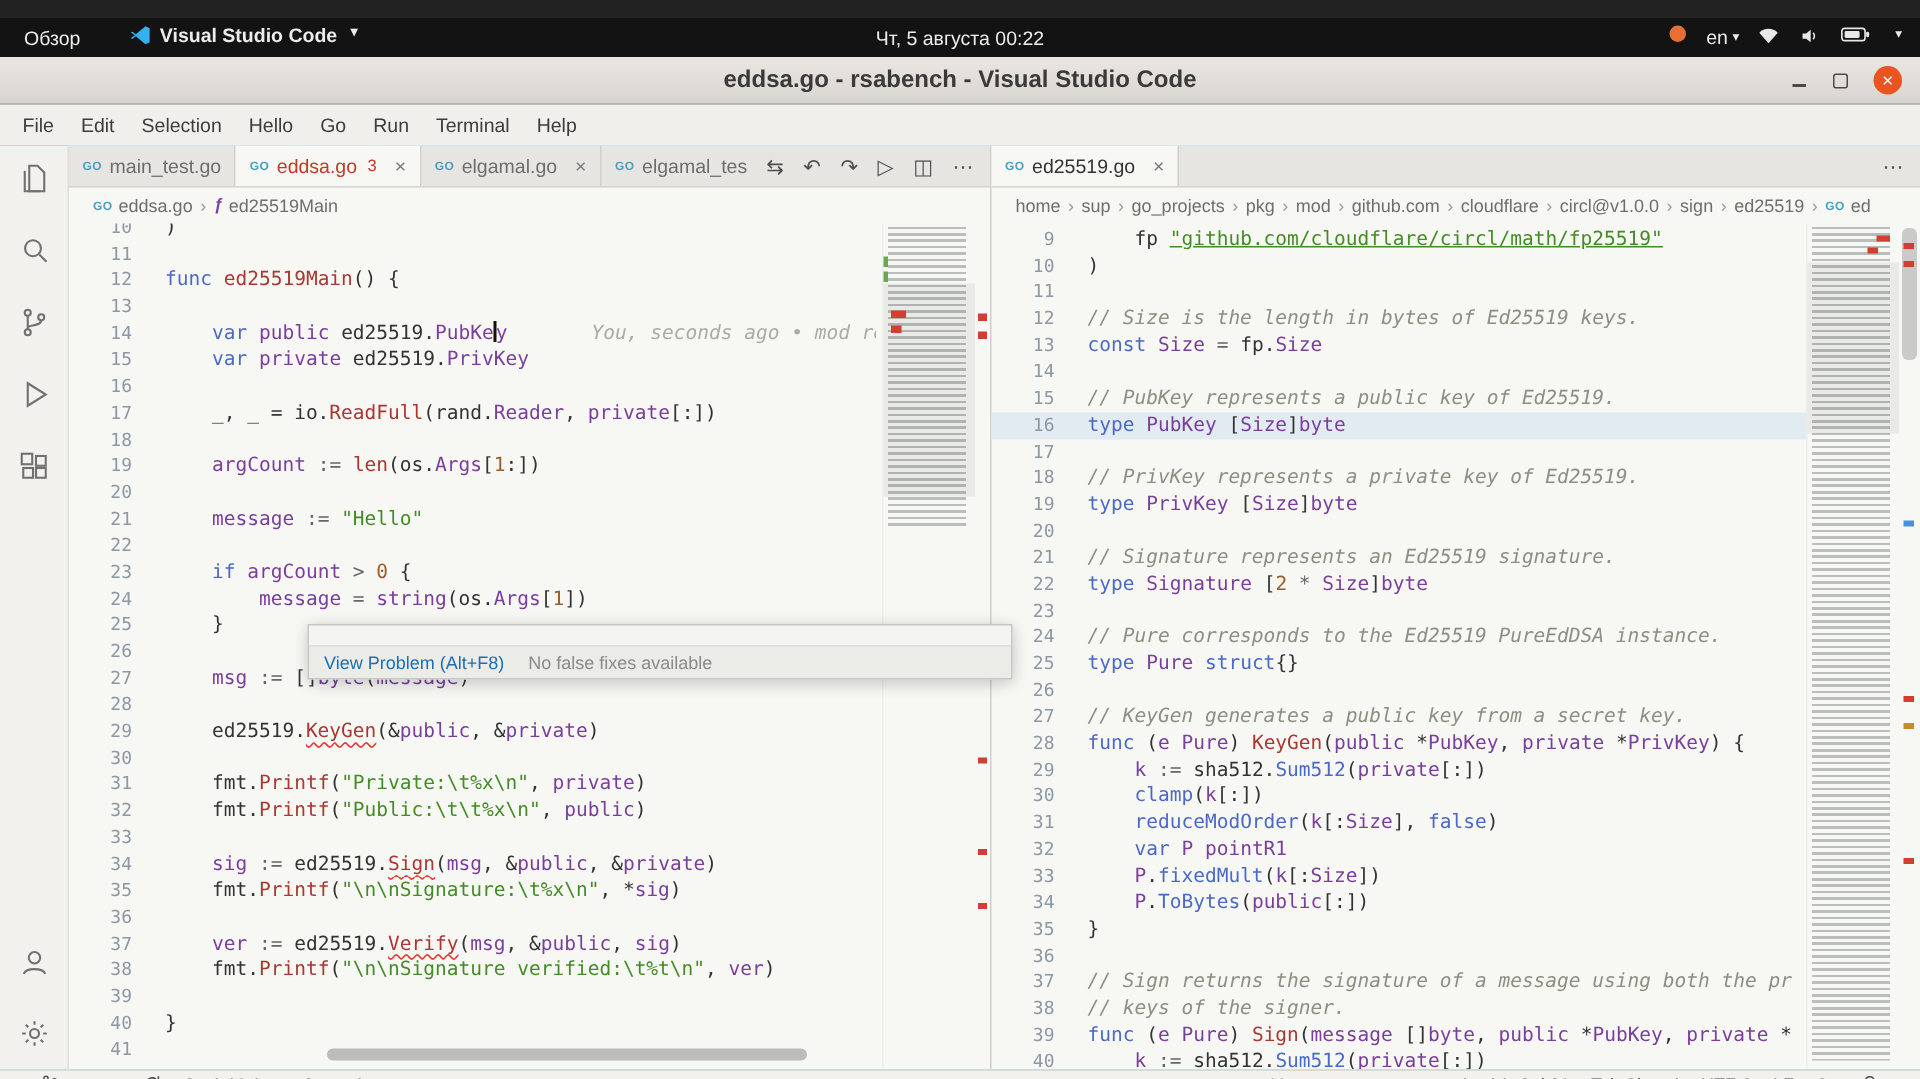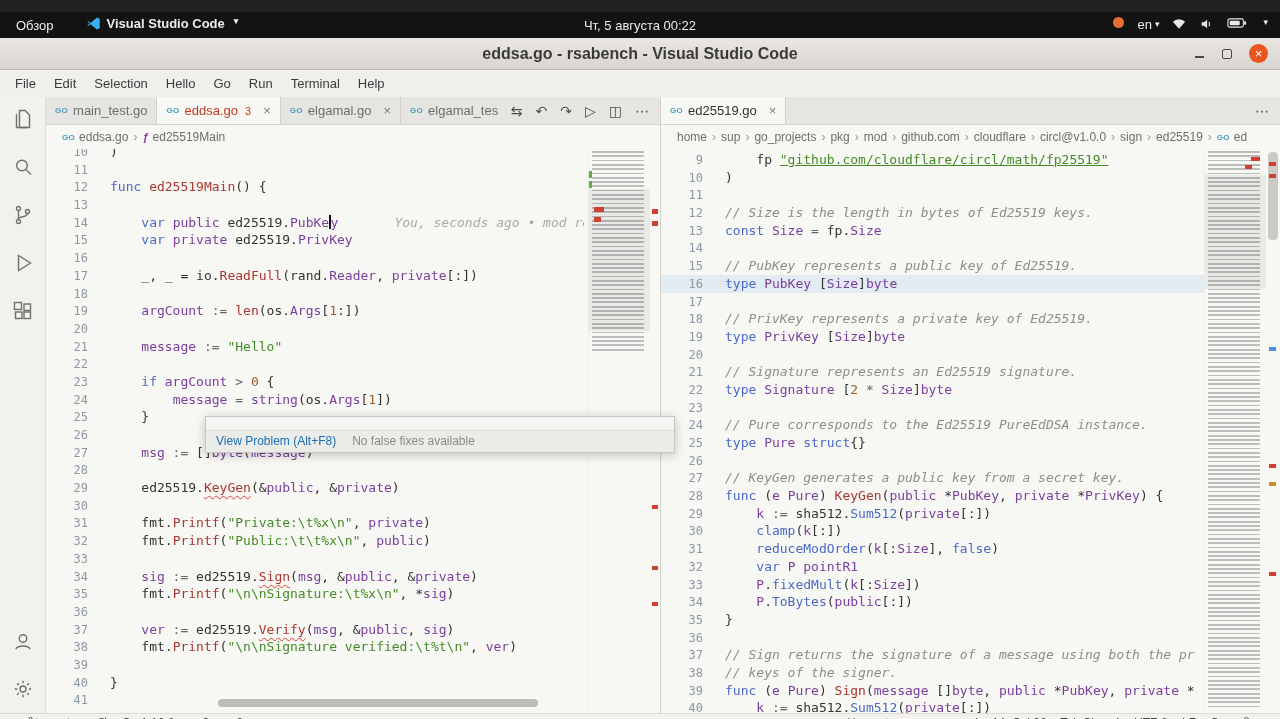--- a/index.html
+++ b/index.html
@@ -87,21 +87,21 @@
 .sitem{display:flex;align-items:center;gap:4px;padding:0 7px;height:100%;white-space:nowrap}
 .sglyph{font-size:12px}
 [data-name="status-blame"]{margin-right:26px;color:#6f6f6f}
 .sico{display:block}
 
 
 #hover{position:absolute;left:205px;top:404px;width:470px;background:#f4f4f2;border:1px solid #c6c6c2;box-shadow:0 2px 10px rgba(0,0,0,.22);z-index:90;font-size:13px}
 .hv-msg{padding:7px 10px 6px;line-height:18px;color:#3c3c3c}
 .hv-dim{color:#888}
 .hv-link{color:#767676;text-decoration:underline}
-.hv-status{display:flex;gap:16px;background:#ebebe8;border-top:1px solid #dcdcd8;padding:3px 10px;font-size:12px;height:22px}
+.hv-status{display:flex;gap:16px;align-items:center;background:#ebebe8;border-top:1px solid #dcdcd8;padding:3px 10px;font-size:12px;height:22px}
 .hv-action{color:#1a6fb5}
 .hv-nofix{color:#8a8a8a}
 </style>
 </head>
 <body>
 
 <div id="screen" data-name="screen">
 
   <div id="gnomebar" data-name="gnome-top-bar">
     <span class="gb-item" data-name="activities-button">Обзор</span>

